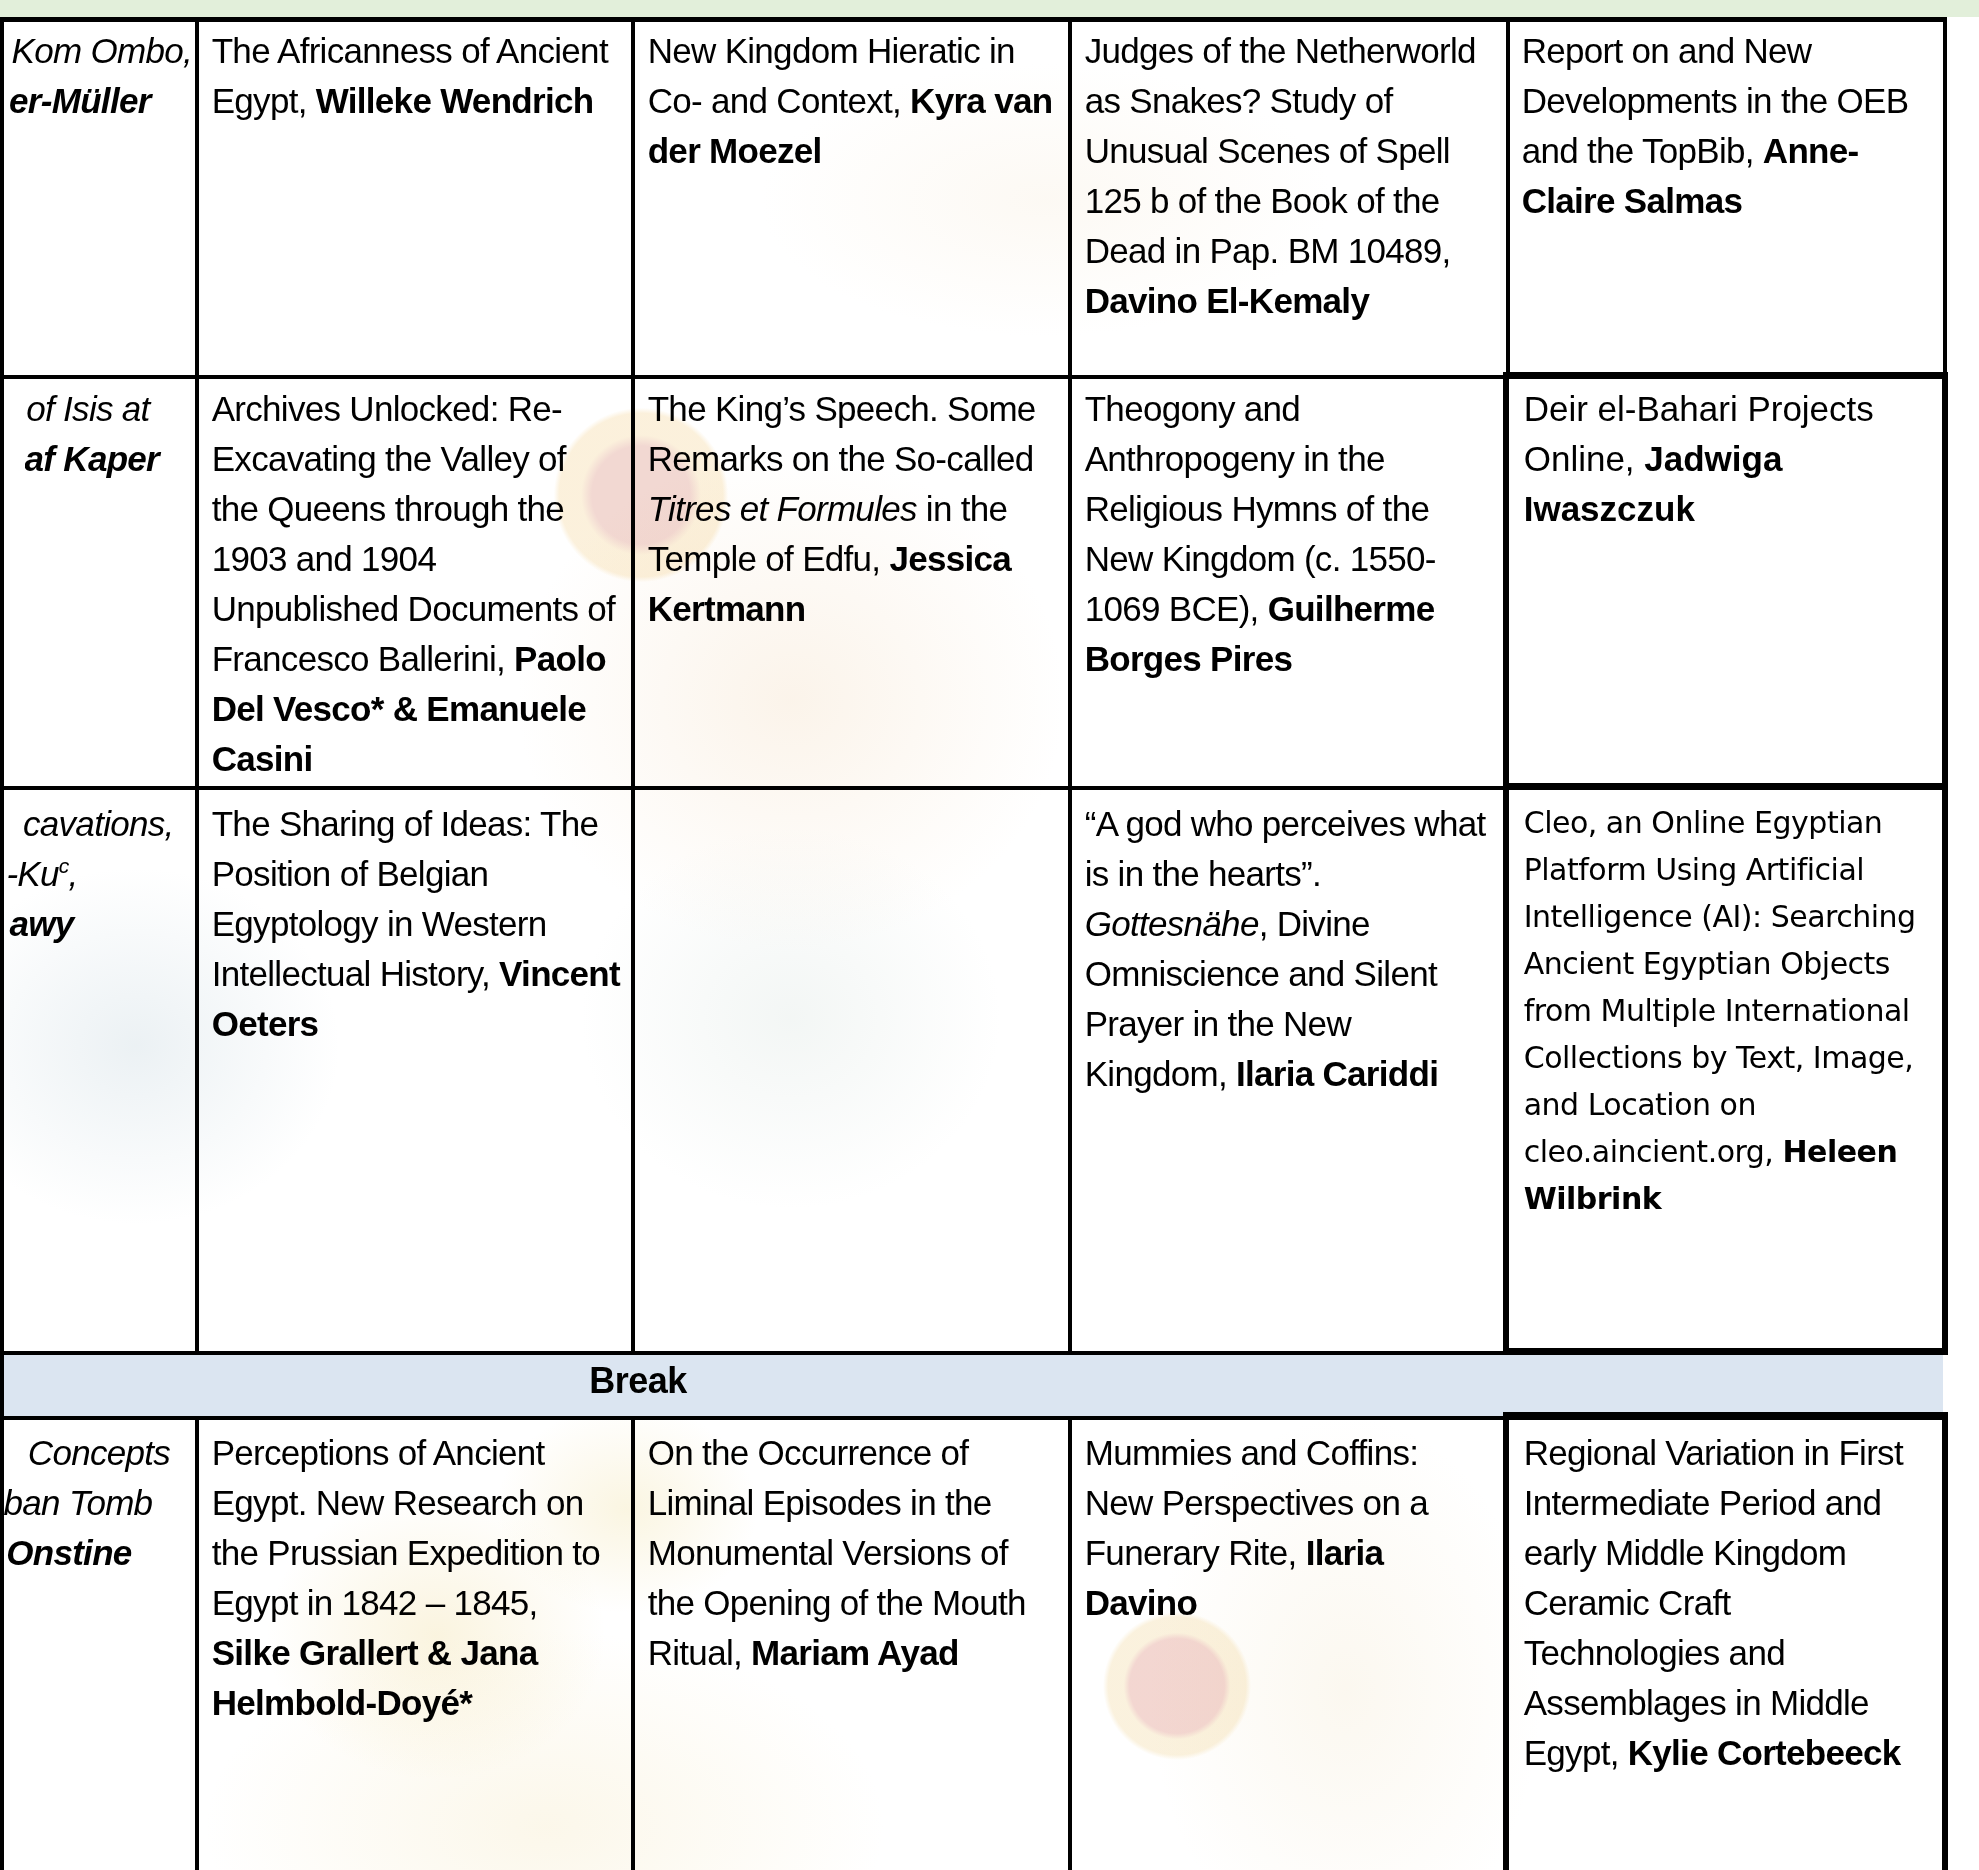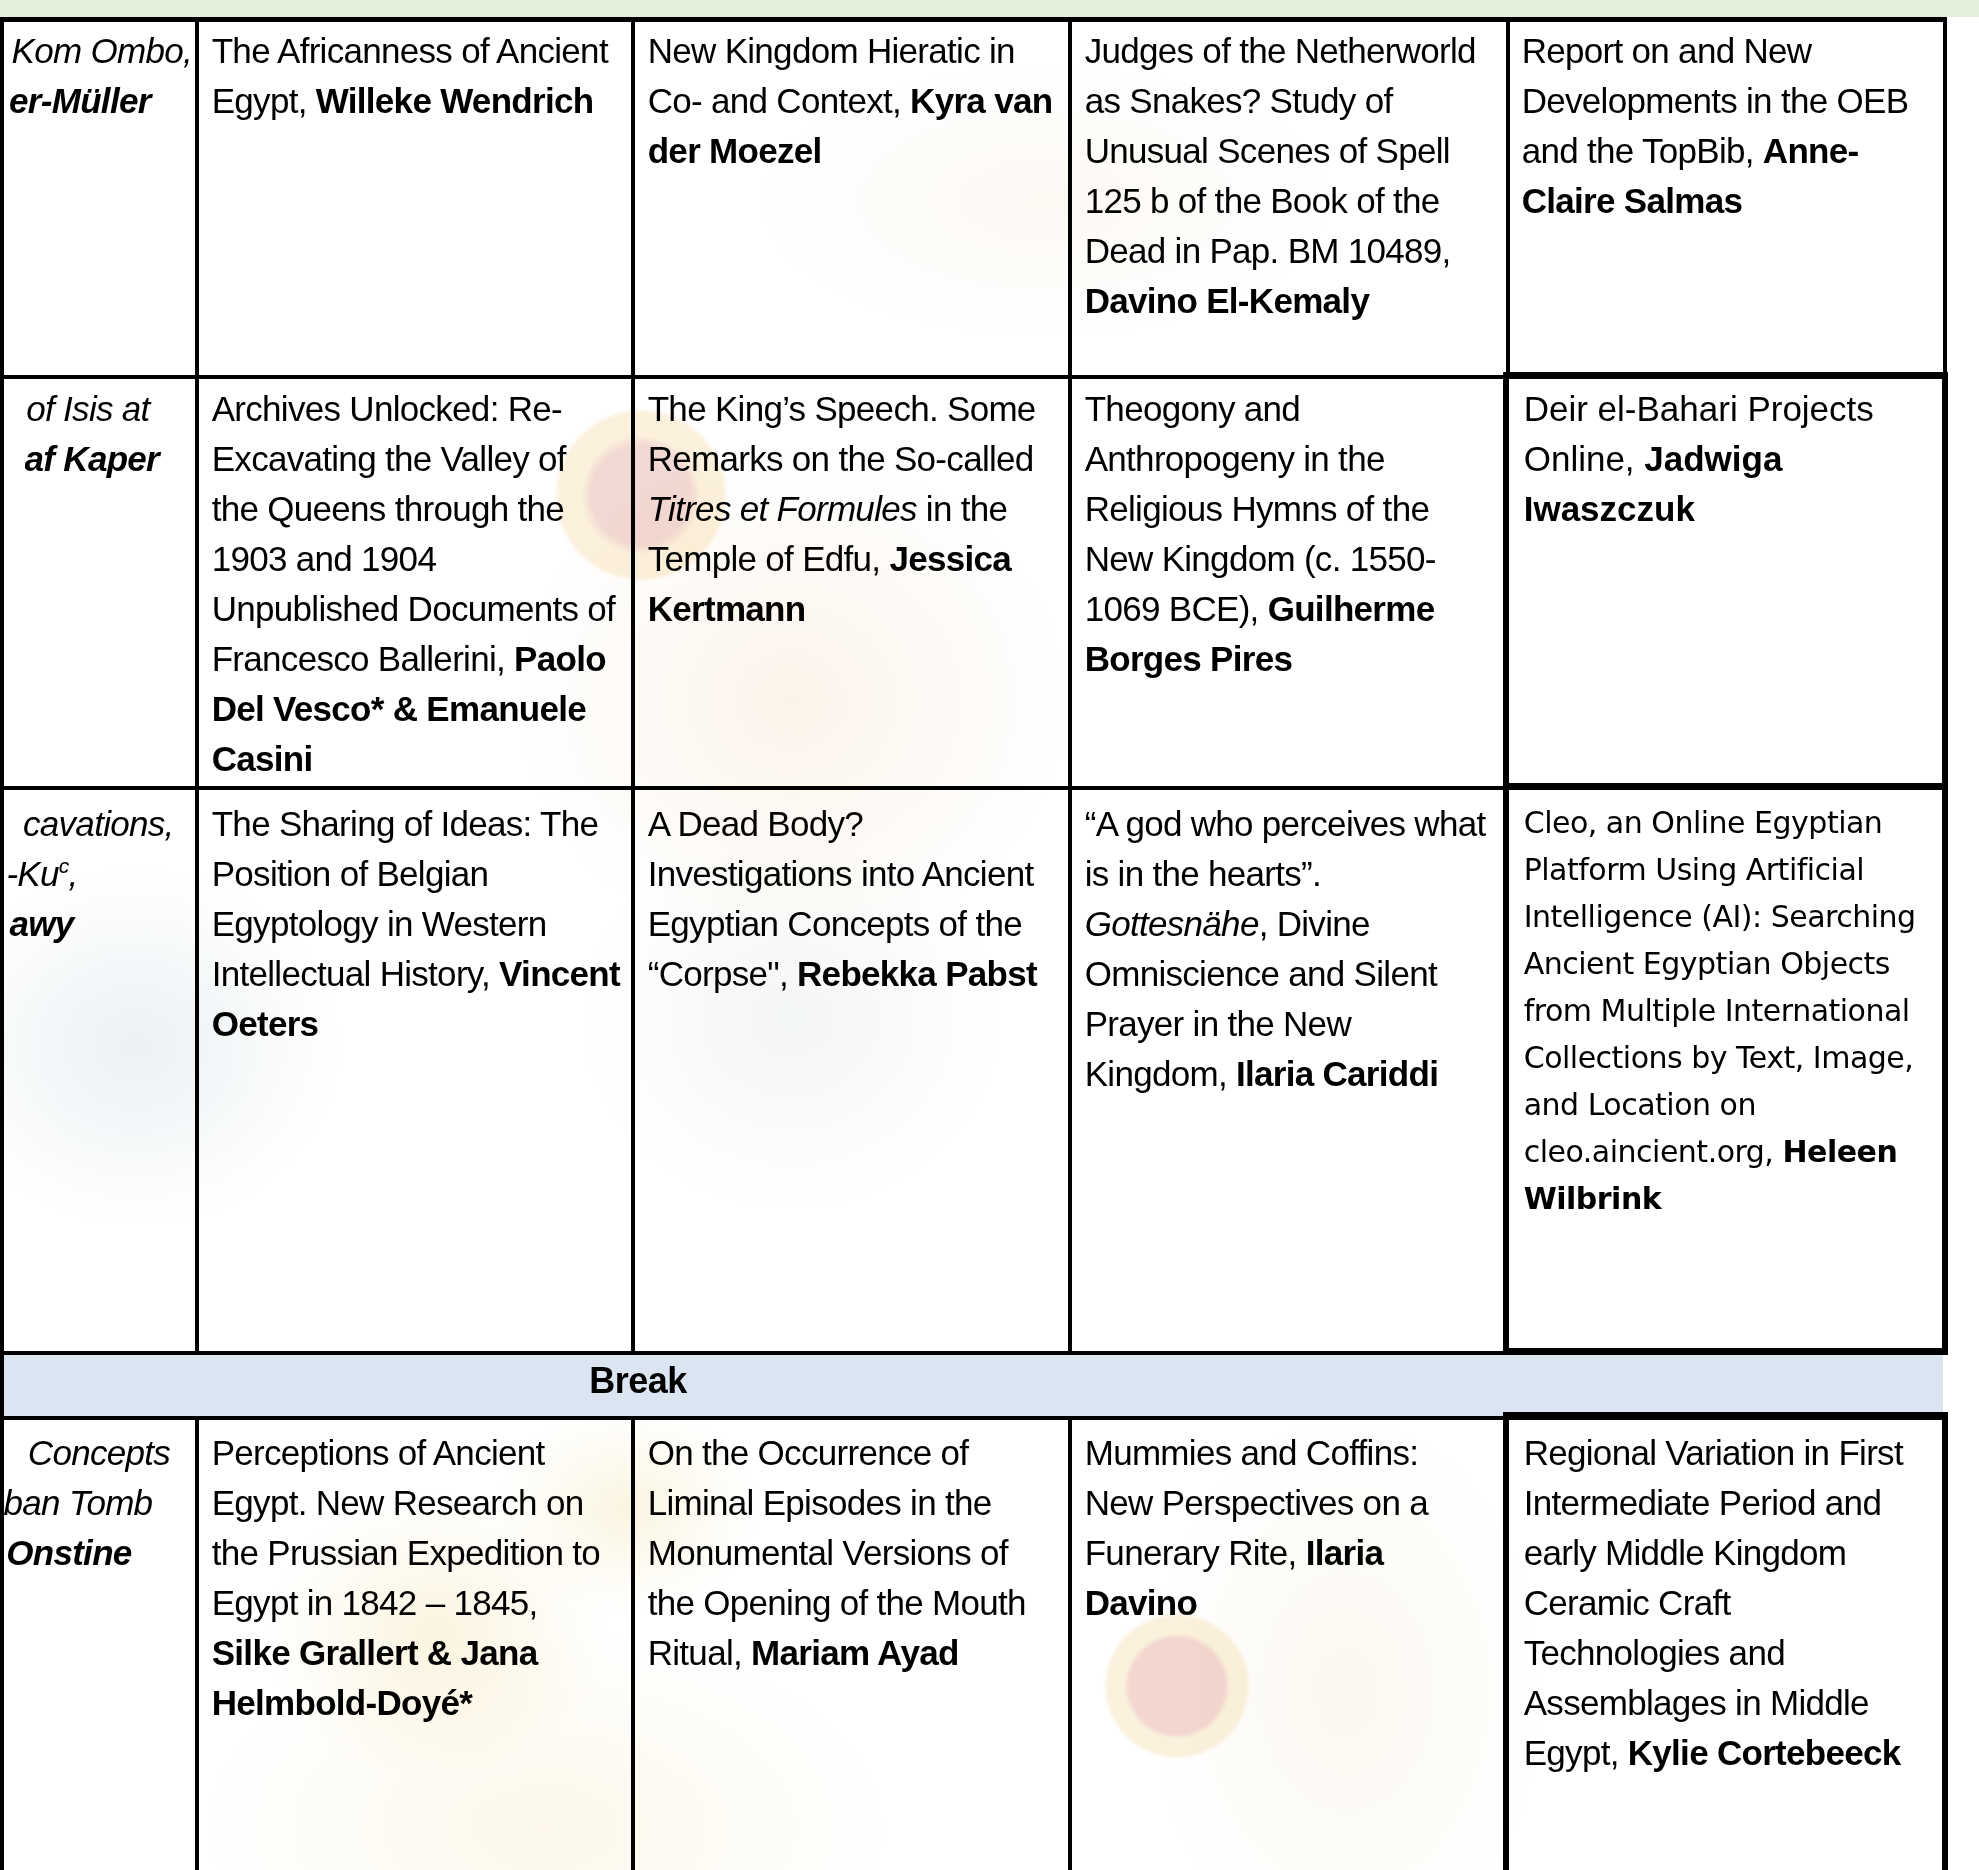--- a/index.html
+++ b/index.html
@@ -64,21 +64,20 @@
   <div class="cell" style="left:635px;top:380px;width:434px;height:404px;"><span>The King’s Speech. Some Remarks on the So-called </span><span style="font-style: italic;">Titres et Formules</span><span> in the Temple of Edfu, </span><span style="font-weight: 700;">Jessica Kertmann</span></div>
   <div class="cell" style="left:1072px;top:380px;width:434px;height:404px;"><span>Theogony and Anthropogeny in the Religious Hymns of the New Kingdom (c. 1550-1069 BCE), </span><span style="font-weight: 700;">Guilherme Borges Pires</span></div>
   <div class="cell reg" style="left:1511px;top:380px;width:430px;height:404px;"><span>Deir el-Bahari Projects Online, </span><span style="font-weight: 700;">Jadwiga Iwaszczuk</span></div>
 
   <div class="cell cut-cell r3c0" style="left:3.6px;top:795px;width:192px;height:553px;">
       <div class="line"><span>cavations,</span></div>
       <div class="line"><span>-Ku</span><span class="sup">c</span><span>,</span></div>
       <div class="line"><span style="font-weight: 700;">awy</span></div>
     </div>
   <div class="cell" style="left:199px;top:795px;width:432px;height:553px;"><span>The Sharing of Ideas: The Position of Belgian Egyptology in Western Intellectual History, </span><span style="font-weight: 700;">Vincent Oeters</span></div>
-  <div class="cell" style="left:635px;top:795px;width:434px;height:553px;"><span>A Dead Body? Investigations into Ancient Egyptian Concepts of the “Corpse", </span><span style="font-weight: 700;">Rebekka Pabst</span></div>
   <div class="cell" style="left:1072px;top:795px;width:434px;height:553px;"><span>“A god who perceives what is in the hearts”. </span><span style="font-style: italic;">Gottesnähe</span><span>, Divine Omniscience and Silent Prayer in the New Kingdom, </span><span style="font-weight: 700;">Ilaria Cariddi</span></div>
   <div class="cell wide" style="left:1511px;top:795px;width:430px;height:553px;"><span>Cleo, an Online Egyptian Platform Using Artificial Intelligence (AI): Searching Ancient Egyptian Objects from Multiple International Collections by Text, Image, and Location on cleo.aincient.org, </span><span style="font-weight: 700;">Heleen Wilbrink</span></div>
 
   <div class="cell cut-cell r4c0" style="left:3.6px;top:1424px;width:192px;height:446px;">
       <div class="line"><span>Concepts</span></div>
       <div class="line"><span>ban Tomb</span></div>
       <div class="line"><span style="font-weight: 700;">Onstine</span></div>
     </div>
   <div class="cell" style="left:199px;top:1424px;width:432px;height:446px;"><span>Perceptions of Ancient Egypt. New Research on the Prussian Expedition to Egypt in 1842 – 1845, </span><span style="font-weight: 700;">Silke Grallert &amp; Jana Helmbold-Doyé*</span></div>
   <div class="cell" style="left:635px;top:1424px;width:434px;height:446px;"><span>On the Occurrence of Liminal Episodes in the Monumental Versions of the Opening of the Mouth Ritual, </span><span style="font-weight: 700; text-align: right;">Mariam Ayad</span></div>

